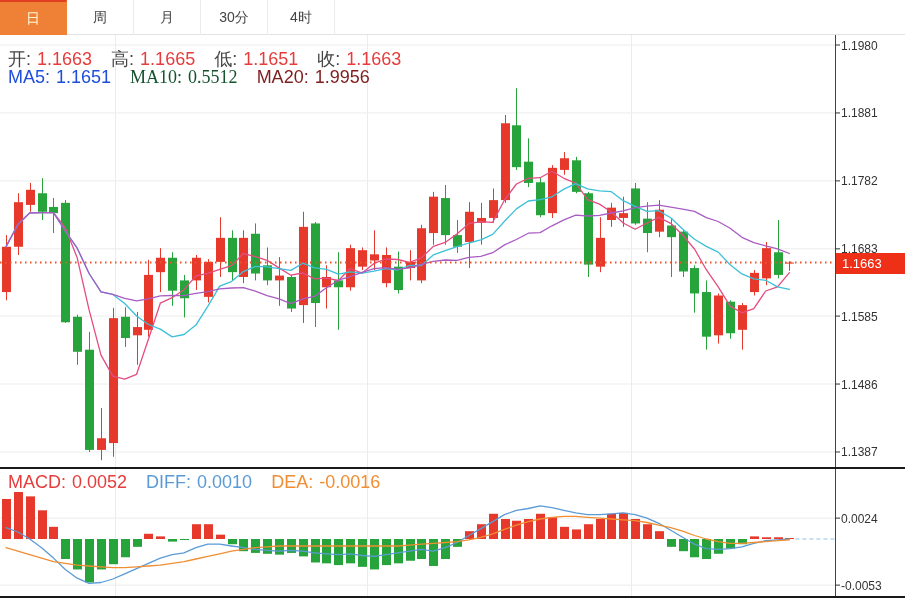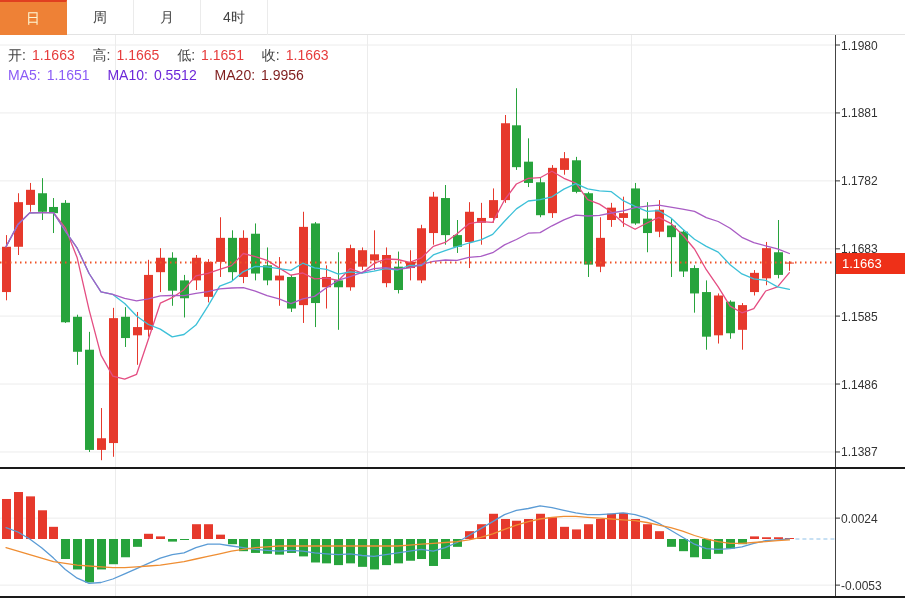--- a/index.html
+++ b/index.html
@@ -10,27 +10,27 @@
           border-bottom:1px solid #e3e3e3;box-sizing:border-box;background:#fff;}
   .tab{width:67px;height:35px;box-sizing:border-box;display:flex;align-items:center;justify-content:center;
        font-size:14px;color:#444;border-right:1px solid #ebebeb;cursor:pointer;}
   .tab.active{background:#ee8136;color:#fdf5d2;border-top:2px solid #e03f20;border-right-color:#ee8136;}
   
   svg{position:absolute;left:0;display:block;}
   #main-svg{top:35px;}
   #macd-svg{top:469px;}
   svg text{font-family:"Liberation Sans","DejaVu Sans",sans-serif;}
   
-  .legend{position:absolute;left:8px;font-size:14px;white-space:nowrap;z-index:5;}
+  .legend{position:absolute;left:8px;font-size:18px;white-space:nowrap;z-index:5;}
   .legend span{margin-right:6px;}
   .legend .grp{margin-right:14px;}
   .lbl{color:#444;}
   .vred{color:#e63c3c;}
-  .vma5{color:#8b5cf6;}
-  .vma10{color:#6d28d9;}
+  .vma5{color:#1d4ed8;}
+  .vma10{color:#14532d;font-family:Liberation Serif, serif;}
   .vma20{color:#7f1d1d;}
   .vdiff{color:#5a9bd5;}
   .vdea{color:#ef8e33;}
   #legend-ohlc{top:47px;}
   #legend-ma{top:67px;}
   #legend-macd{top:472px;}
   
   .sep-panels{position:absolute;top:467px;left:0;width:905px;height:2px;background:#1a1a1a;z-index:4;}
   .sep-bottom{position:absolute;top:596px;left:0;width:905px;height:2px;background:#1a1a1a;z-index:4;}
   
@@ -39,20 +39,21 @@
 </style>
 </head>
 <body>
 
 <div class="app">
 
   <div class="tabbar" id="tabbar">
       <div class="tab active">日</div>
       <div class="tab">周</div>
       <div class="tab">月</div>
+      <div class="tab">30分</div>
       <div class="tab">4时</div>
     </div>
 
   <svg id="main-svg" width="905" height="433">
       <g>
         <line x1="115.5" y1="0" x2="115.5" y2="433" stroke="#ececec"></line>
         <line x1="367.5" y1="0" x2="367.5" y2="433" stroke="#ececec"></line>
         <line x1="631.5" y1="0" x2="631.5" y2="433" stroke="#ececec"></line>
         <line x1="0" y1="10" x2="835" y2="10" stroke="#ececec"></line>
         <line x1="0" y1="77.94370000000013" x2="835" y2="77.94370000000013" stroke="#ececec"></line>
@@ -329,20 +330,25 @@
     <span class="lbl">低:</span><span class="vred grp">1.1651</span>
     <span class="lbl">收:</span><span class="vred">1.1663</span>
   </div>
 
   <div class="legend" id="legend-ma">
     <span class="vma5">MA5:</span><span class="vma5 grp">1.1651</span>
     <span class="vma10">MA10:</span><span class="vma10 grp">0.5512</span>
     <span class="vma20">MA20:</span><span class="vma20">1.9956</span>
   </div>
 
+  <div class="legend" id="legend-macd">
+    <span class="vred">MACD:</span><span class="vred grp">0.0052</span>
+    <span class="vdiff">DIFF:</span><span class="vdiff grp">0.0010</span>
+    <span class="vdea">DEA:</span><span class="vdea">-0.0016</span>
+  </div>
 
   <div class="sep-panels"></div>
   <div class="sep-bottom"></div>
 
   <div id="price-badge" style="top: 252.557px;">
     <span>1.1663</span>
   </div>
 
 </div>
 

